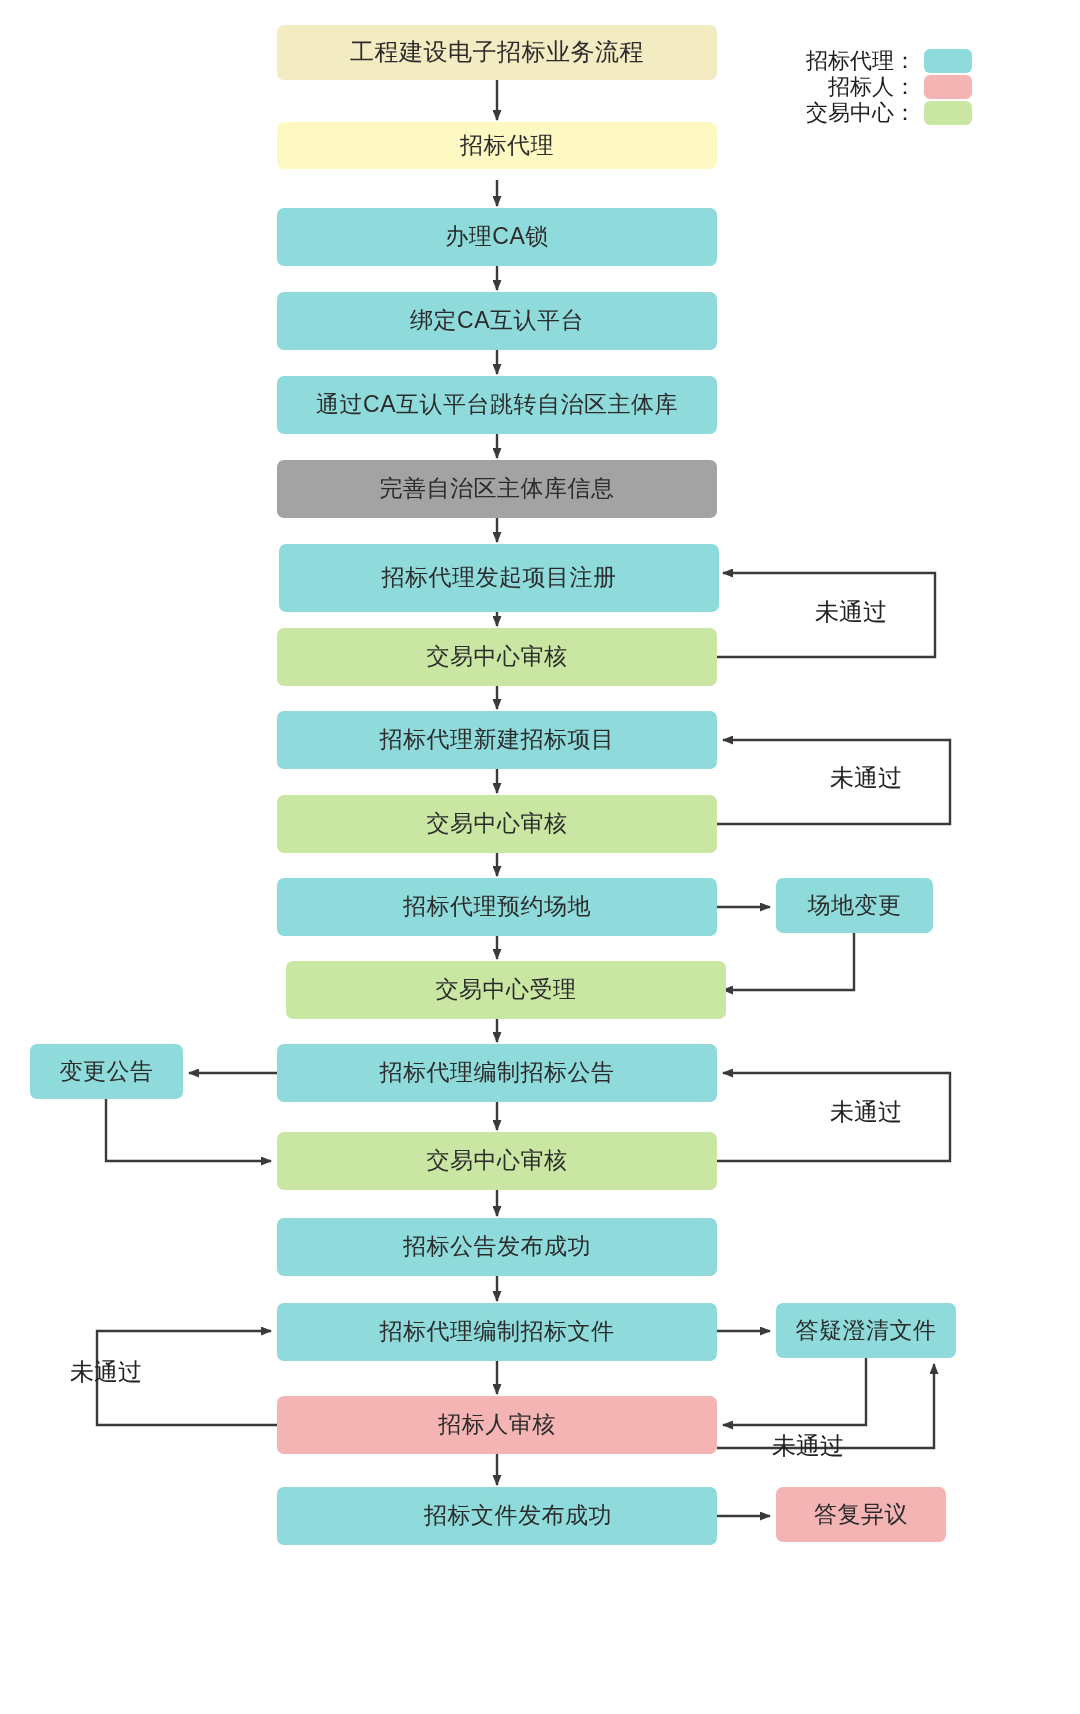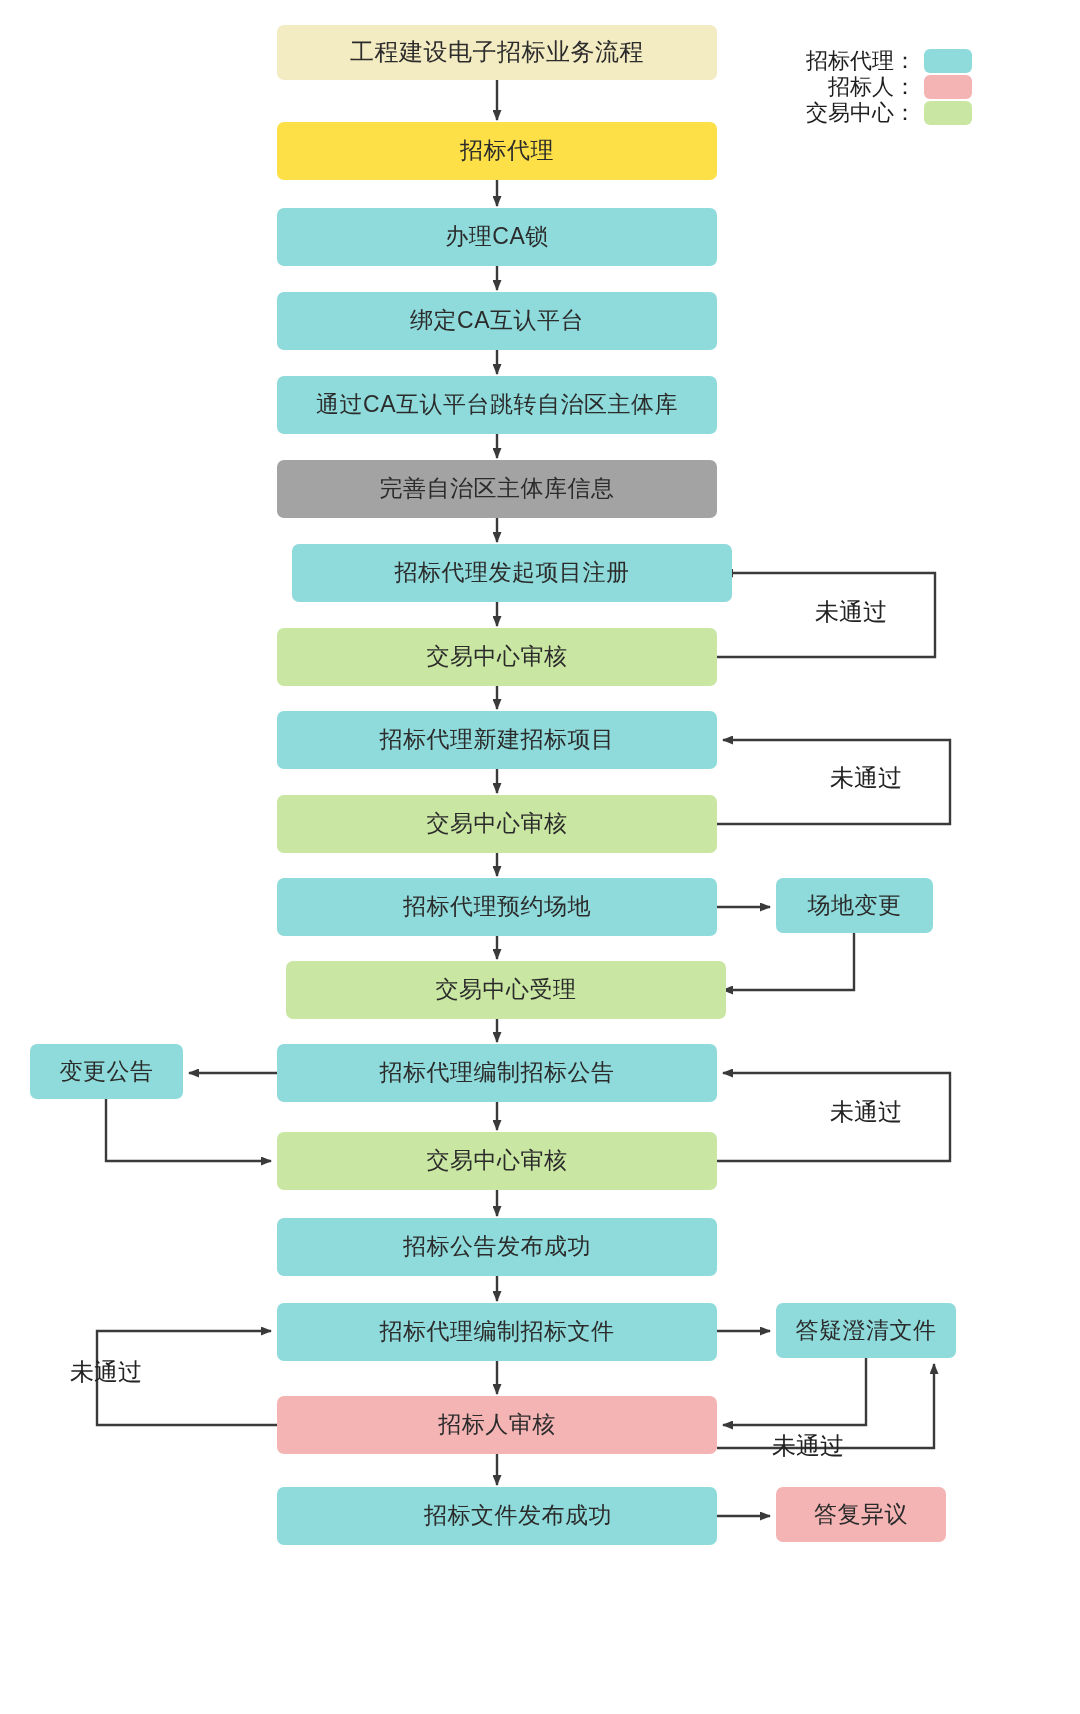--- a/index.html
+++ b/index.html
@@ -83,26 +83,26 @@
       <span class="legswatch" style="background: rgb(244, 180, 180);"></span>
     </div>
     <div class="legrow">
       <span class="legtext">交易中心：</span>
       <span class="legswatch" style="background: rgb(201, 230, 162);"></span>
     </div>
   </div>
 
   <div id="nodes-host">
       <div class="node title" style="left: 277px; top: 25px; width: 440px; height: 55px; background: rgb(243, 235, 194);">工程建设电子招标业务流程</div>
-      <div class="node" style="left: 277px; top: 122px; width: 440px; height: 58px; background: #fde047; padding-left: 20px;">招标代理</div>
+      <div class="node" style="left: 277px; top: 122px; width: 440px; height: 47px; background: #fef9c3; padding-left: 20px;">招标代理</div>
       <div class="node" style="left: 277px; top: 208px; width: 440px; height: 58px; background: rgb(143, 219, 219);">办理CA锁</div>
       <div class="node" style="left: 277px; top: 292px; width: 440px; height: 58px; background: rgb(143, 219, 219);">绑定CA互认平台</div>
       <div class="node" style="left: 277px; top: 376px; width: 440px; height: 58px; background: rgb(143, 219, 219);">通过CA互认平台跳转自治区主体库</div>
       <div class="node" style="left: 277px; top: 460px; width: 440px; height: 58px; background: #a3a3a3;">完善自治区主体库信息</div>
-      <div class="node" style="left: 292px; top: 544px; width: 440px; height: 58px; background: rgb(143, 219, 219);">招标代理发起项目注册</div>
+      <div class="node" style="left: 279px; top: 544px; width: 440px; height: 68px; background: rgb(143, 219, 219);">招标代理发起项目注册</div>
       <div class="node" style="left: 277px; top: 628px; width: 440px; height: 58px; background: rgb(201, 230, 162);">交易中心审核</div>
       <div class="node" style="left: 277px; top: 711px; width: 440px; height: 58px; background: rgb(143, 219, 219);">招标代理新建招标项目</div>
       <div class="node" style="left: 277px; top: 795px; width: 440px; height: 58px; background: rgb(201, 230, 162);">交易中心审核</div>
       <div class="node" style="left: 277px; top: 878px; width: 440px; height: 58px; background: rgb(143, 219, 219);">招标代理预约场地</div>
       <div class="node" style="left: 277px; top: 961px; width: 440px; height: 58px; background: rgb(201, 230, 162); margin-left: 9px;">交易中心受理</div>
       <div class="node" style="left: 277px; top: 1044px; width: 440px; height: 58px; background: rgb(143, 219, 219);">招标代理编制招标公告</div>
       <div class="node" style="left: 277px; top: 1132px; width: 440px; height: 58px; background: rgb(201, 230, 162);">交易中心审核</div>
       <div class="node" style="left: 277px; top: 1218px; width: 440px; height: 58px; background: rgb(143, 219, 219);">招标公告发布成功</div>
       <div class="node" style="left: 277px; top: 1303px; width: 440px; height: 58px; background: rgb(143, 219, 219);">招标代理编制招标文件</div>
       <div class="node" style="left: 277px; top: 1396px; width: 440px; height: 58px; background: rgb(244, 180, 180);">招标人审核</div>

